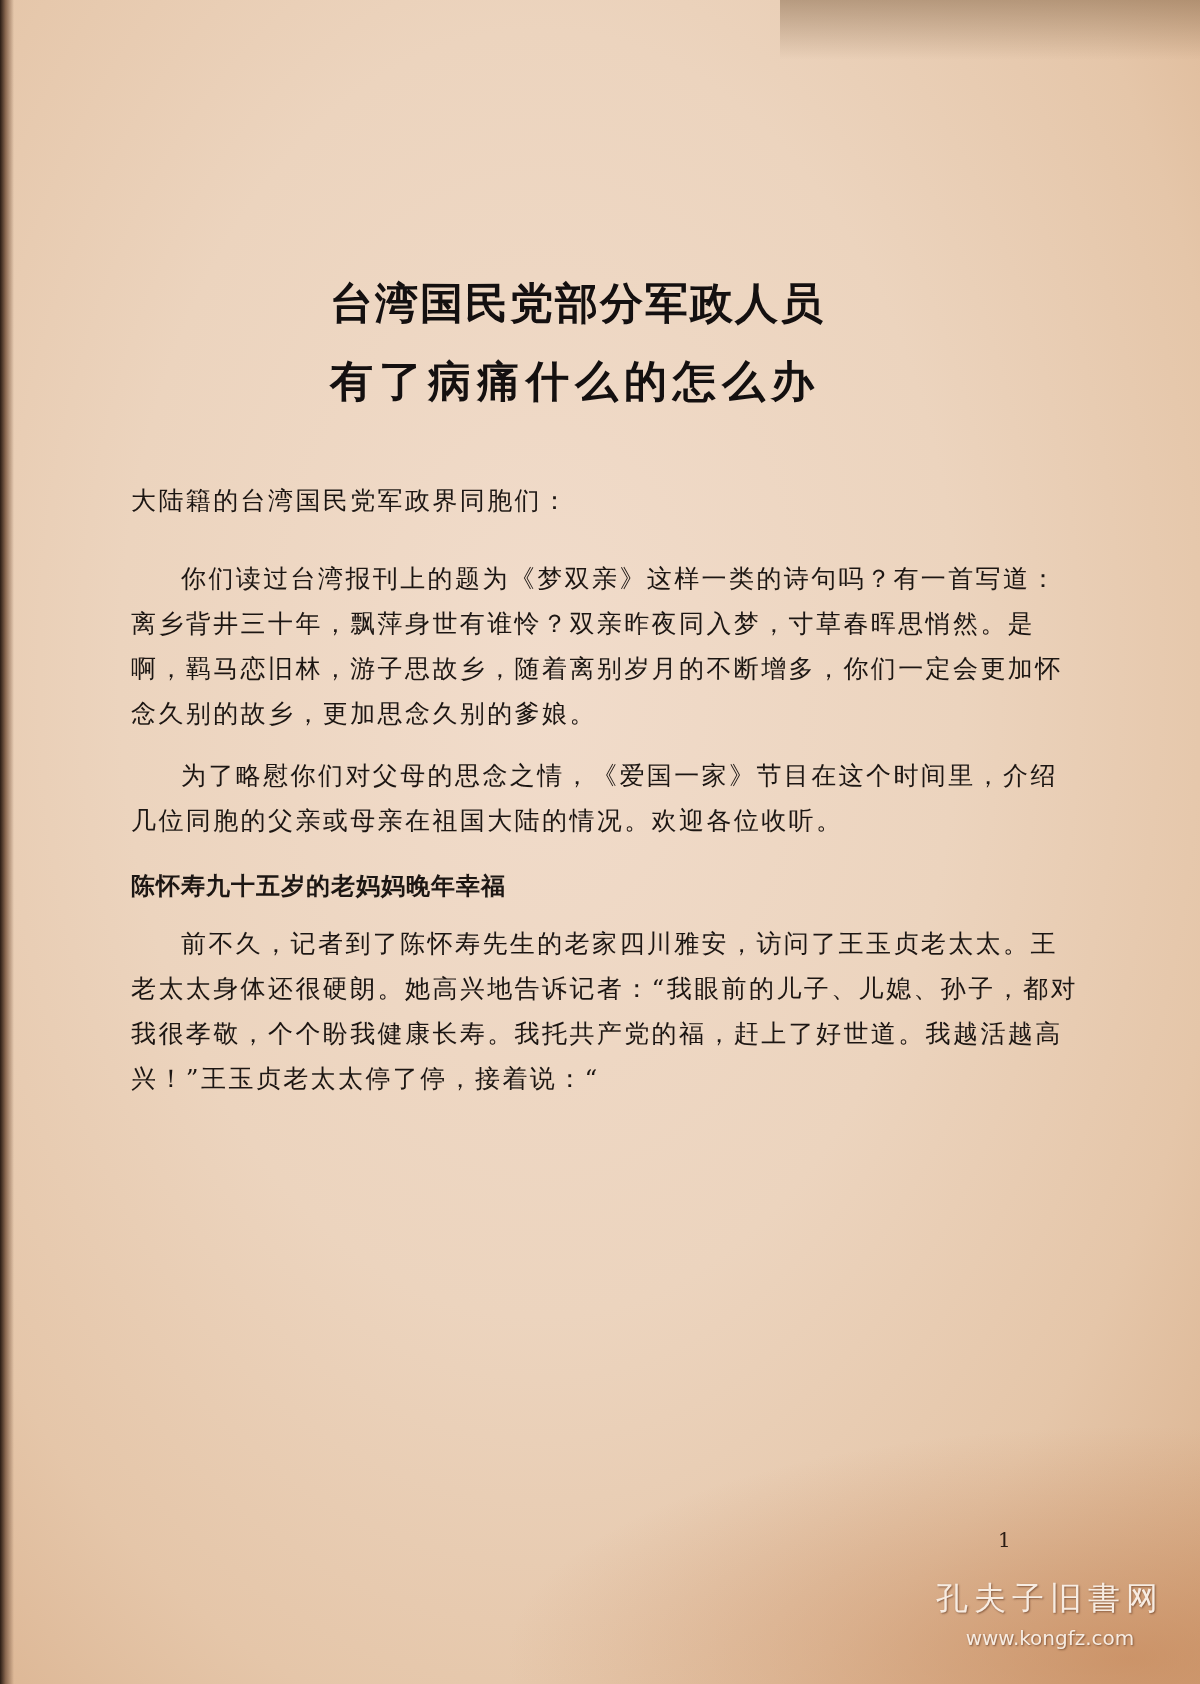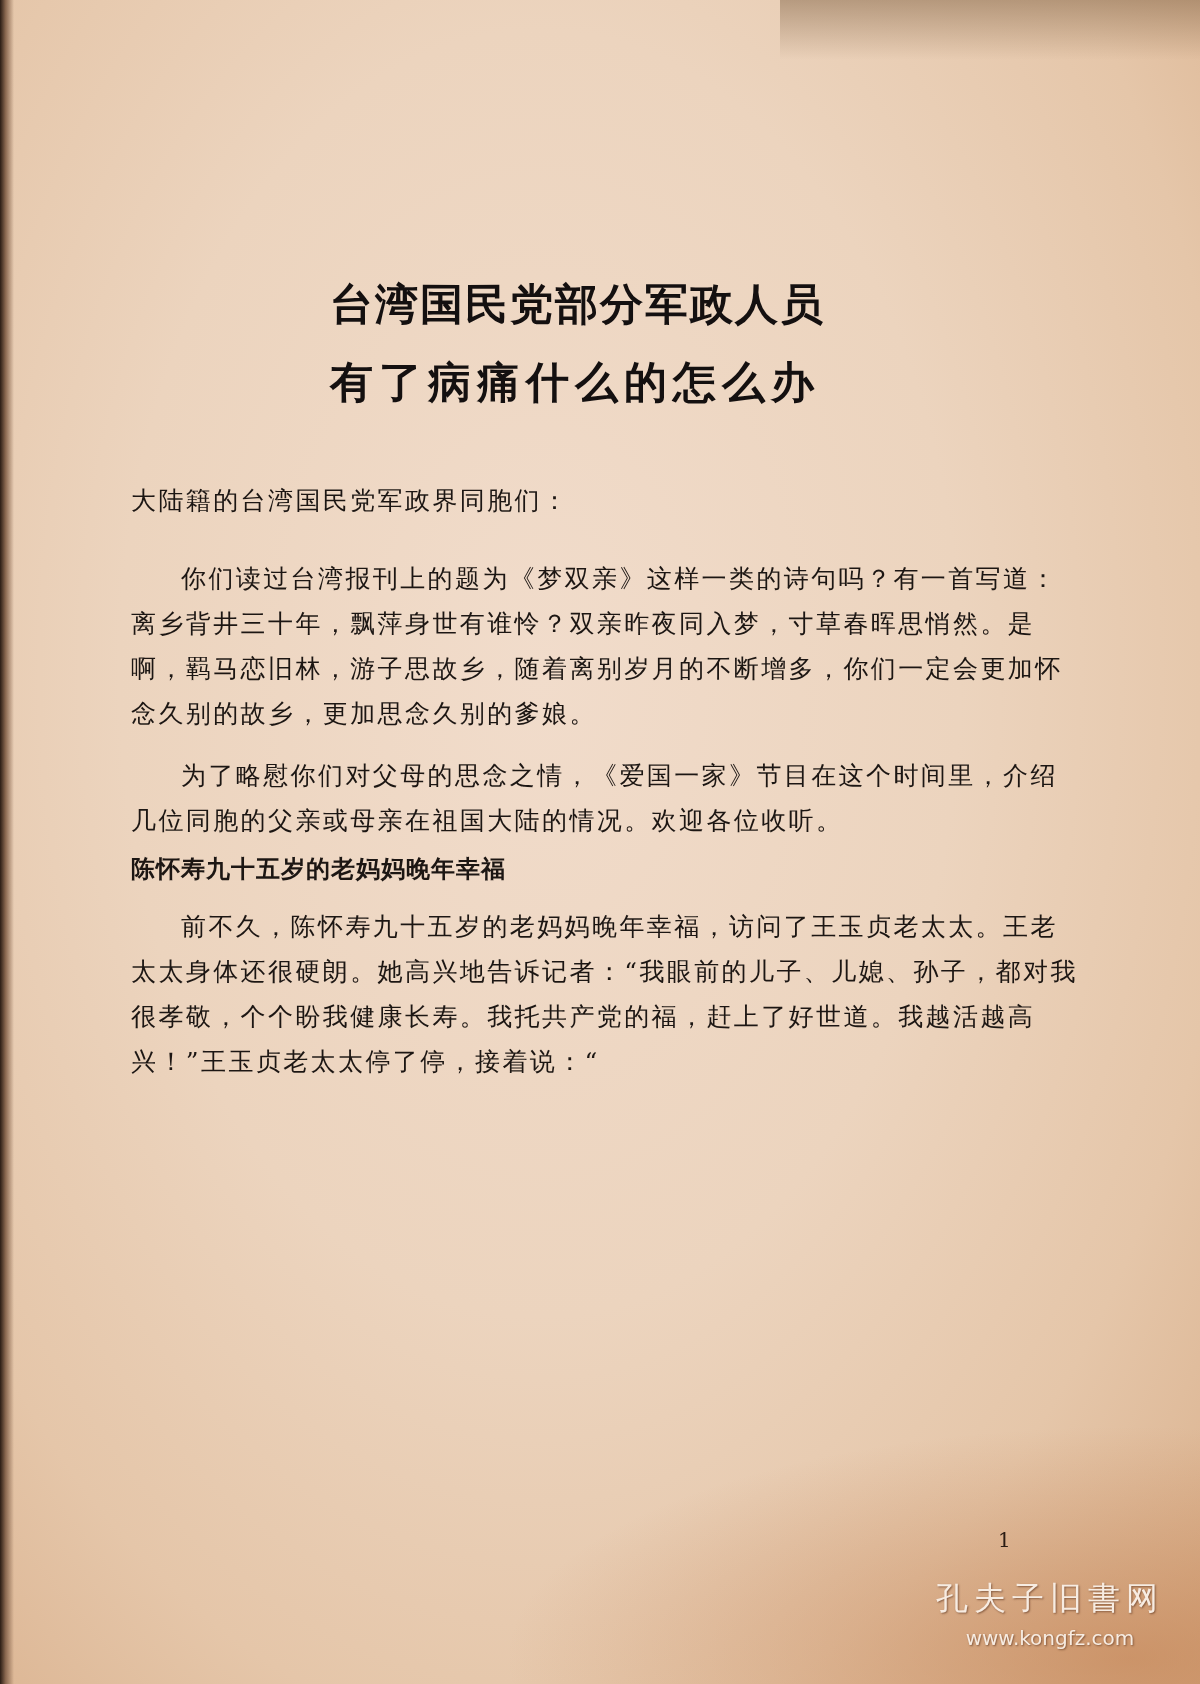--- a/index.html
+++ b/index.html
@@ -23,21 +23,21 @@
   .stain-bottom {
     position: absolute; right: 0; bottom: 0; width: 700px; height: 260px;
     background: radial-gradient(ellipse at 90% 90%, rgba(190,120,70,0.55) 0%, rgba(0,0,0,0) 70%);
   }
   .page-title {
     position: absolute; left: 330px; top: 265px; width: 560px;
     font-family: "DejaVu Sans", "Liberation Sans", sans-serif;
     font-weight: bold; font-size: 43px; line-height: 78px;
     letter-spacing: 2px; color: #141010;
   }
-  .page-title div { white-space: nowrap; }
+  .page-title div { white-space: nowrap; font-family: Liberation Serif, serif; }
   .body-text {
     position: absolute; left: 131px; top: 478px; width: 950px;
     font-size: 25px; line-height: 45px; letter-spacing: 2.4px;
   }
   .body-text p { margin: 0 0 17px 0; text-indent: 2em; }
   .body-text p.salutation { text-indent: 0; margin-bottom: 33px; }
   .body-text p.dense { margin-bottom: 12px; }
   .section-heading {
     font-family: "DejaVu Sans", "Liberation Sans", sans-serif;
     font-weight: bold; font-size: 24px; text-align: left;
@@ -63,23 +63,23 @@
 <div class="stain-bottom"></div>
 
 <div class="page-title">
   <div>台湾国民党部分军政人员</div>
   <div style="letter-spacing:6px;">有了病痛什么的怎么办</div>
 </div>
 
 <div class="body-text">
   <p class="salutation">大陆籍的台湾国民党军政界同胞们：</p>
   <p>你们读过台湾报刊上的题为《梦双亲》这样一类的诗句吗？有一首写道：离乡背井三十年，飘萍身世有谁怜？双亲昨夜同入梦，寸草春晖思悄然。是啊，羁马恋旧林，游子思故乡，随着离别岁月的不断增多，你们一定会更加怀念久别的故乡，更加思念久别的爹娘。</p>
-  <p style="margin-bottom:10px;">为了略慰你们对父母的思念之情，《爱国一家》节目在这个时间里，介绍几位同胞的父亲或母亲在祖国大陆的情况。欢迎各位收听。</p>
+  <p style="margin-bottom:27px;">为了略慰你们对父母的思念之情，《爱国一家》节目在这个时间里，介绍几位同胞的父亲或母亲在祖国大陆的情况。欢迎各位收听。</p>
   <div class="section-heading">陈怀寿九十五岁的老妈妈晚年幸福</div>
-  <p class="dense">前不久，陈怀寿九十五岁的老妈妈晚年幸福，访问了王玉贞老太太。王老太太身体还很硬朗。她高兴地告诉记者：“我眼前的儿子、儿媳、孙子，都对我很孝敬，个个盼我健康长寿。我托共产党的福，赶上了好世道。我越活越高兴！”王玉贞老太太停了停，接着说：“</p>
+  <p class="dense">前不久，记者到了陈怀寿先生的老家四川雅安，访问了王玉贞老太太。王老太太身体还很硬朗。她高兴地告诉记者：“我眼前的儿子、儿媳、孙子，都对我很孝敬，个个盼我健康长寿。我托共产党的福，赶上了好世道。我越活越高兴！”王玉贞老太太停了停，接着说：“</p>
 </div>
 
 <div class="page-number">1</div>
 
 <div class="watermark">
   <div class="wm-name">孔夫子旧書网</div>
   <div class="wm-url">www.kongfz.com</div>
 </div>
 
 </body></html>

